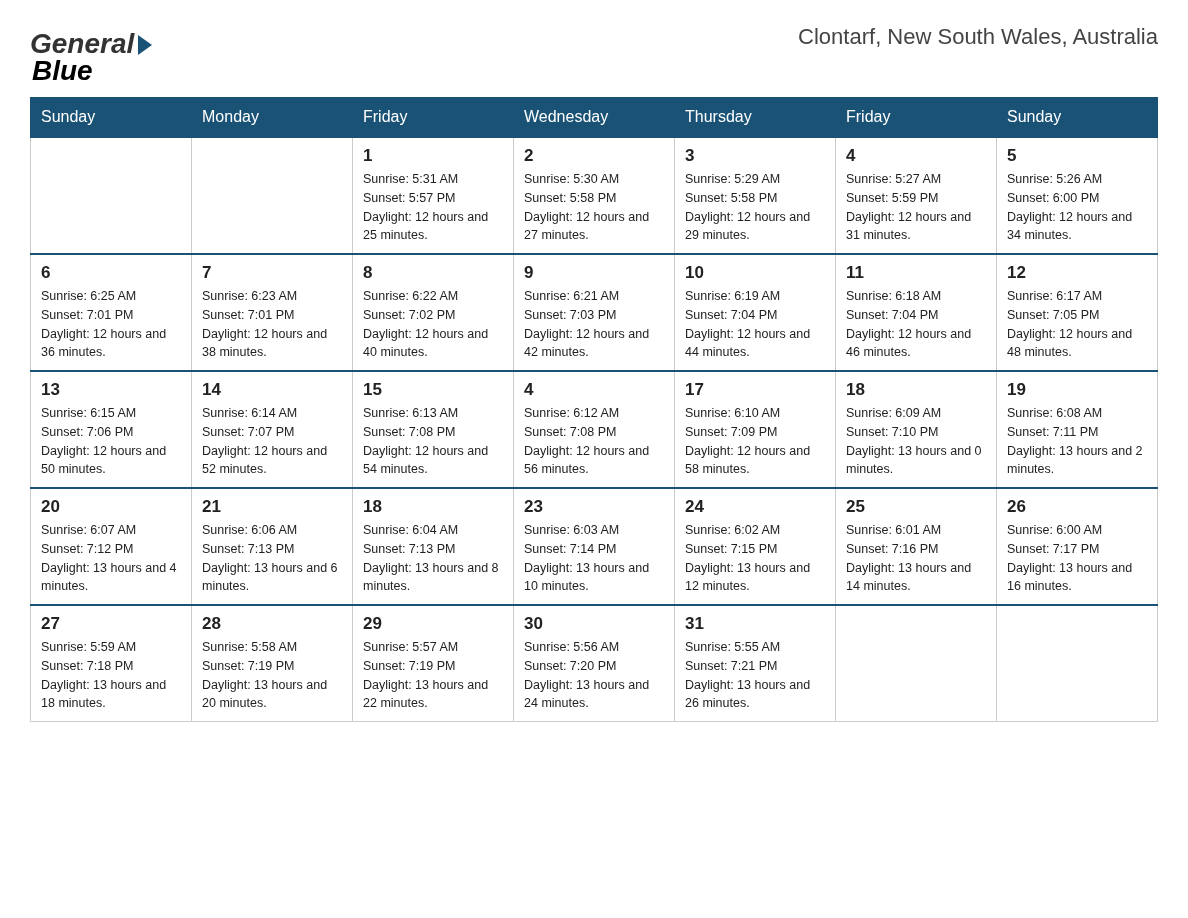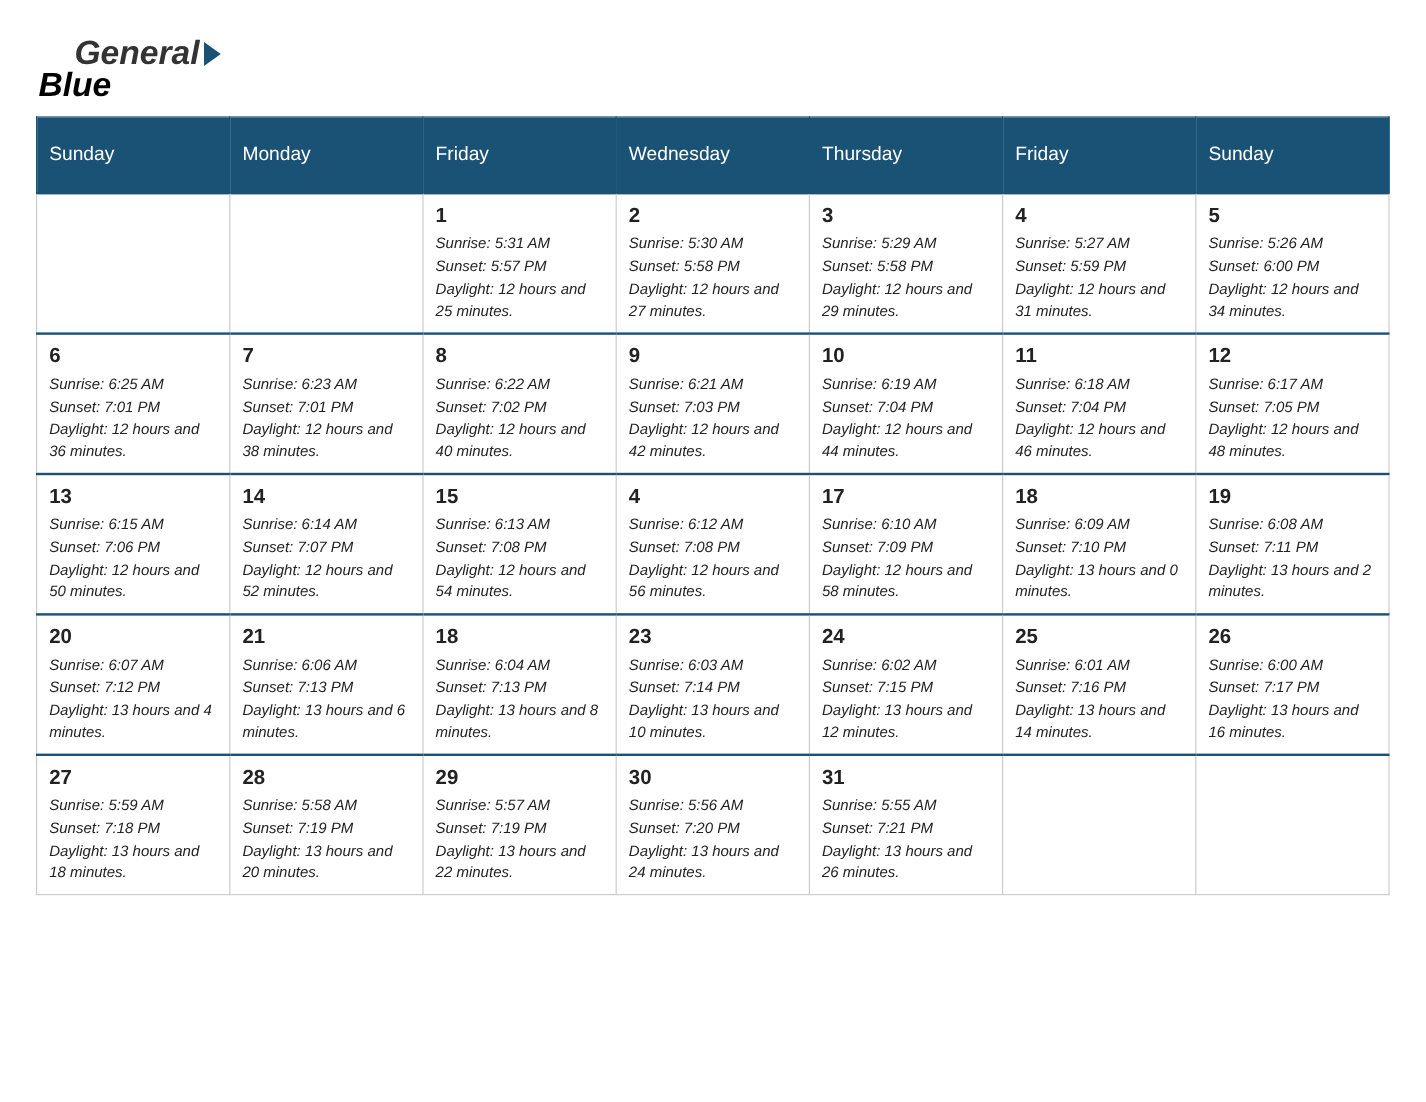--- a/index.html
+++ b/index.html
@@ -24,21 +24,20 @@
     }
     .logo-text {
       display: flex;
       align-items: center;
     }
     .logo-general {
       font-size: 28px;
       font-weight: bold;
       color: #333;
       font-style: italic;
-      margin-left: 32px;
     }
     .logo-arrow {
       width: 0;
       height: 0;
       border-left: 14px solid #1a5276;
       border-top: 10px solid transparent;
       border-bottom: 10px solid transparent;
       margin-left: 4px;
       margin-top: 2px;
     }
@@ -65,21 +64,21 @@
       margin-top: 4px;
     }
     .calendar {
       width: 100%;
       border-collapse: collapse;
       margin-top: 10px;
     }
     .calendar th {
       background-color: #1a5276;
       color: #ffffff;
-      padding: 22px 10px;
+      padding: 10px 10px;
       font-size: 16px;
       font-weight: normal;
       text-align: left;
       border: 1px solid #1a5276;
     }
     .calendar td {
       vertical-align: top;
       padding: 8px 10px;
       border: 1px solid #cccccc;
       border-top: 2px solid #1a5276;
@@ -92,21 +91,20 @@
     .day-number {
       font-size: 17px;
       font-weight: bold;
       color: #222;
       margin-bottom: 4px;
     }
     .day-info {
       font-size: 12.5px;
       color: #222;
       line-height: 1.5;
-      font-style: italic;
     }
     .empty-cell {
       background: #fff;
       border-top: 2px solid #1a5276;
     }
     .calendar tr td:first-child {
       border-left: 1px solid #ccc;
     }
   </style>
 </head>
@@ -114,20 +112,21 @@
 
 <div class="header">
   <div class="logo">
     <div class="logo-text">
       <span class="logo-general">General</span>
       <div class="logo-arrow"></div>
     </div>
     <span class="logo-blue">Blue</span>
   </div>
   <div class="title-section">
+    <div class="location">Clontarf, New South Wales, Australia</div>
   </div>
 </div>
 
 <table class="calendar">
   <thead>
     <tr>
     <th>Sunday</th>
         <th>Monday</th>
         <th>Friday</th>
         <th>Wednesday</th>

